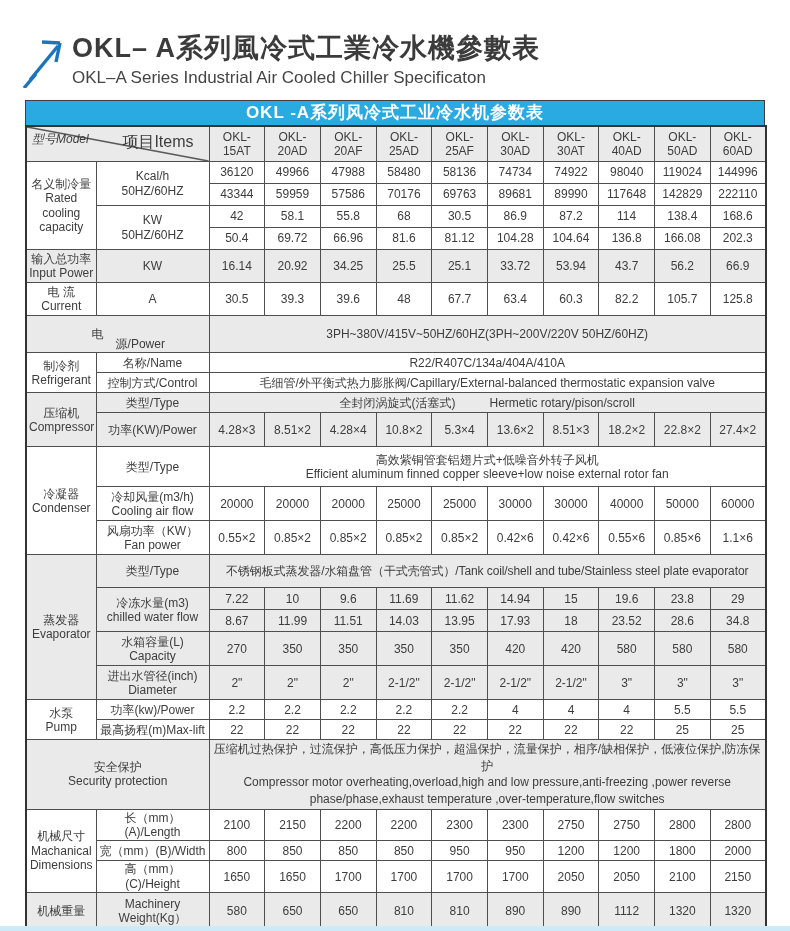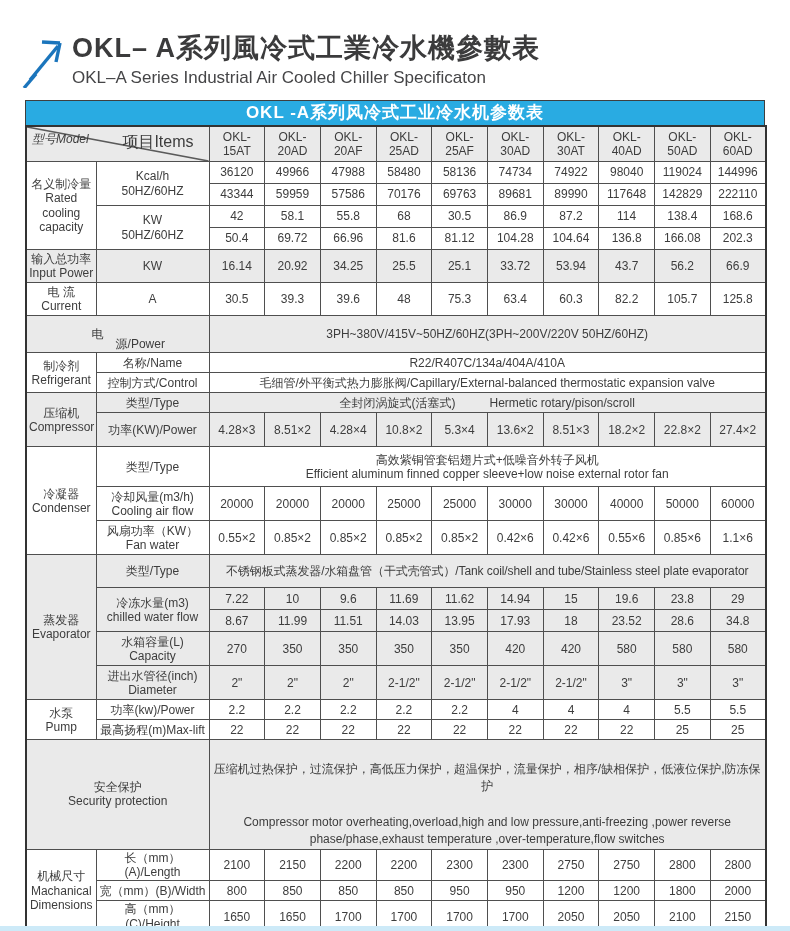--- a/index.html
+++ b/index.html
@@ -28,21 +28,21 @@
   td.corner{position:relative;padding:0;}
   td.corner svg{position:absolute;left:0;top:0;width:100%;height:100%;}
   .corner-model{position:absolute;left:5px;bottom:15px;font-size:12px;font-style:italic;}
   .corner-items{position:absolute;right:15px;top:5px;font-size:16px;}
 
   .split-label{display:flex;align-items:center;}
   .split-label .z1{width:42%;text-align:right;padding-right:4px;}
   .split-label .z2{text-align:left;padding-left:8px;margin-top:20px;}
   .two-part{display:flex;justify-content:center;gap:34px;}
   td.longline{font-size:11.3px;letter-spacing:-0.1px;}
-  .sec-text{line-height:1.38;margin-top:20px;}
+  .sec-text{line-height:1.38;}
 
   
   .notes{margin:14px 0 0 25px;font-size:12.5px;color:#3c3c3c;line-height:16.5px;}
 
   .bottom-strip{position:absolute;left:0;bottom:0;width:790px;height:5px;background:#cdeaf8;}
 </style>
 </head>
 <body>
 
 <div class="page">
@@ -183,21 +183,21 @@
     </tr>
 
     <tr class="h30 sec">
       <td class="ml">电 流
 Current</td>
       <td>A</td>
       <td>30.5</td>
           <td>39.3</td>
           <td>39.6</td>
           <td>48</td>
-          <td>75.3</td>
+          <td>67.7</td>
           <td>63.4</td>
           <td>60.3</td>
           <td>82.2</td>
           <td>105.7</td>
           <td>125.8</td>
     </tr>
 
     <tr class="gray h20 sec">
       <td colspan="2">
         <div class="split-label">
@@ -262,21 +262,21 @@
           <td>25000</td>
           <td>25000</td>
           <td>30000</td>
           <td>30000</td>
           <td>40000</td>
           <td>50000</td>
           <td>60000</td>
     </tr>
     <tr class="h31">
       <td class="ml">风扇功率（KW）
-Fan water</td>
+Fan power</td>
       <td>0.55×2</td>
           <td>0.85×2</td>
           <td>0.85×2</td>
           <td>0.85×2</td>
           <td>0.85×2</td>
           <td>0.42×6</td>
           <td>0.42×6</td>
           <td>0.55×6</td>
           <td>0.85×6</td>
           <td>1.1×6</td>

